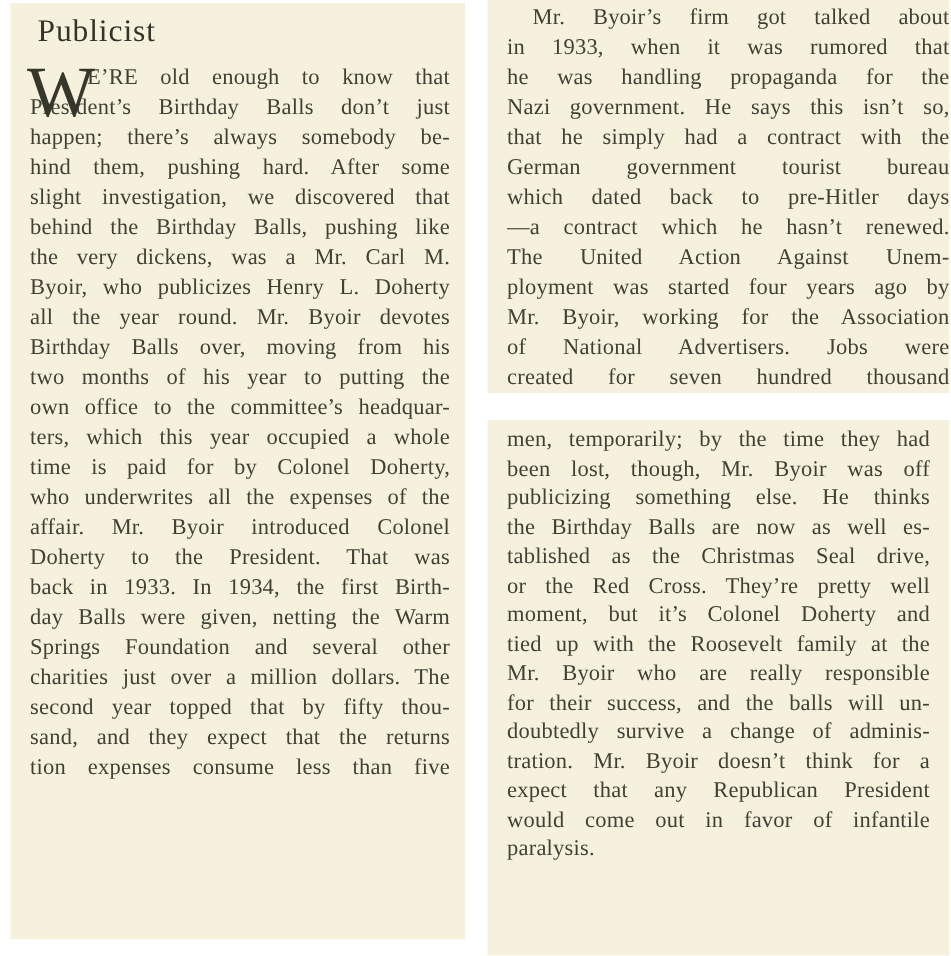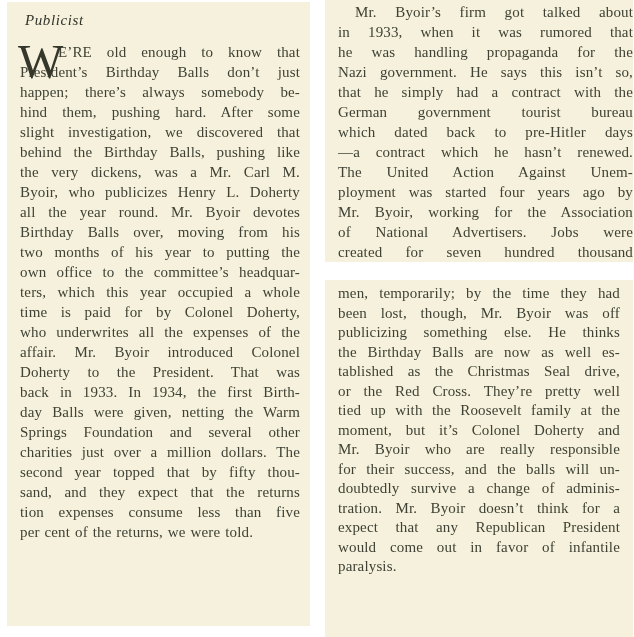--- a/index.html
+++ b/index.html
@@ -36,23 +36,22 @@
     padding: 2px 0 0 13px;
   }
   .block-r2 {
     left: 325px;
     top: 280px;
     width: 308px;
     height: 376px;
     padding: 4px 13px 0 13px;
   }
   .title {
-    font-style: italic;
     font-weight: normal;
-    font-size: 15px;
+    font-size: 21px;
     line-height: 24px;
     margin: 0 0 10px 5px;
     letter-spacing: 0.6px;
     color: #30342a;
   }
   .line {
     font-size: 15px;
     line-height: 20px;
     height: 20px;
     text-align: justify;
@@ -115,21 +114,20 @@
       <div class="line">who underwrites all the expenses of the</div>
       <div class="line">affair. Mr. Byoir introduced Colonel</div>
       <div class="line">Doherty to the President. That was</div>
       <div class="line">back in 1933. In 1934, the first Birth-</div>
       <div class="line">day Balls were given, netting the Warm</div>
       <div class="line">Springs Foundation and several other</div>
       <div class="line">charities just over a million dollars. The</div>
       <div class="line">second year topped that by fifty thou-</div>
       <div class="line">sand, and they expect that the returns</div>
       <div class="line">tion expenses consume less than five</div>
-      <div class="line last">per cent of the returns, we were told.</div>
     </div>
 </section>
 
 <section class="block block-r1">
   <div>
       <div class="line indent">Mr. Byoir’s firm got talked about</div>
       <div class="line">in 1933, when it was rumored that</div>
       <div class="line">he was handling propaganda for the</div>
       <div class="line">Nazi government. He says this isn’t so,</div>
       <div class="line">that he simply had a contract with the</div>
@@ -145,22 +143,22 @@
 </section>
 
 <section class="block block-r2">
   <div>
       <div class="line">men, temporarily; by the time they had</div>
       <div class="line">been lost, though, Mr. Byoir was off</div>
       <div class="line">publicizing something else. He thinks</div>
       <div class="line">the Birthday Balls are now as well es-</div>
       <div class="line">tablished as the Christmas Seal drive,</div>
       <div class="line">or the Red Cross. They’re pretty well</div>
+      <div class="line">moment, but it’s Colonel Doherty and</div>
       <div class="line">tied up with the Roosevelt family at the</div>
-      <div class="line">moment, but it’s Colonel Doherty and</div>
       <div class="line">Mr. Byoir who are really responsible</div>
       <div class="line">for their success, and the balls will un-</div>
       <div class="line">doubtedly survive a change of adminis-</div>
       <div class="line">tration. Mr. Byoir doesn’t think for a</div>
       <div class="line">expect that any Republican President</div>
       <div class="line">would come out in favor of infantile</div>
       <div class="line last">paralysis.</div>
     </div>
 </section>
 

